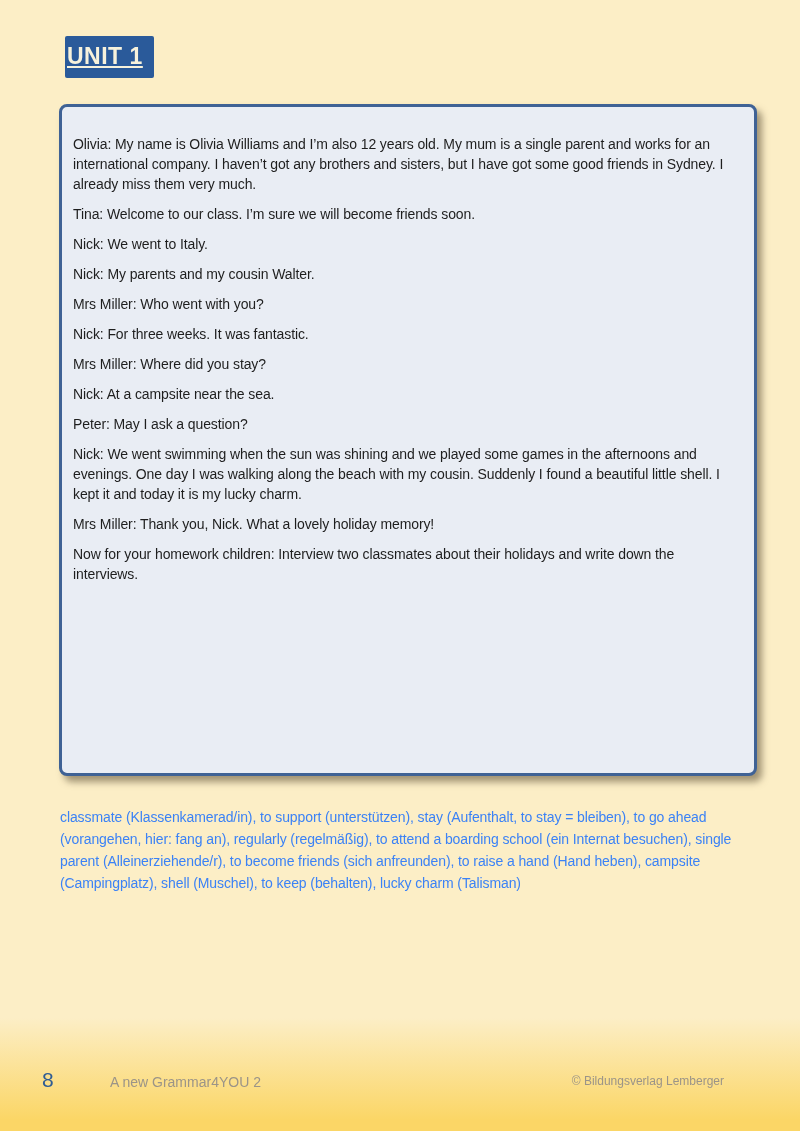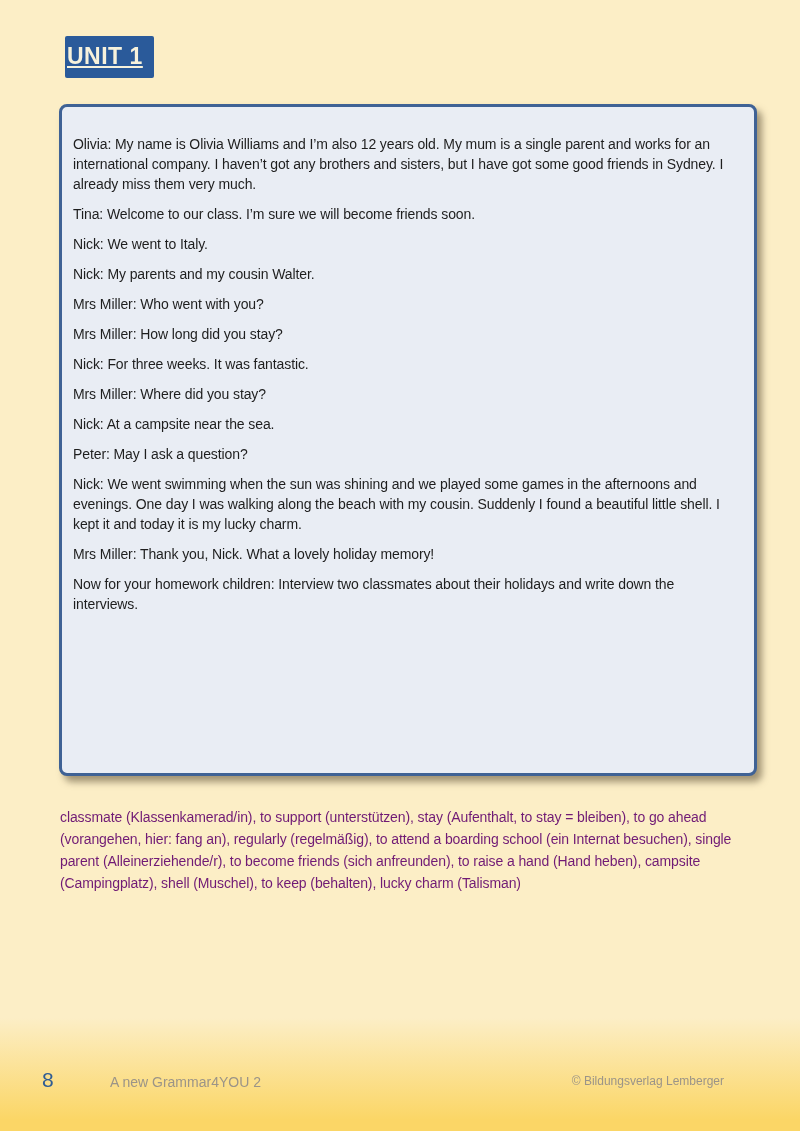--- a/index.html
+++ b/index.html
@@ -52,21 +52,21 @@
     margin:10px 0;
     color:var(--body-text);
   }
   .dialog-box p.gap-before{margin-top:40px;}
   .vocab{
     margin:30px 0 0 60px;
     width:678px;
     font-size:14px;
     line-height:22px;
     letter-spacing:-0.1px;
-    color:#701a75;
+    color:#3b82f6;
   }
   .footer{
     position:absolute;
     left:0; right:0;
     top:1064px;
     height:34px;
   }
   .page-number{
     position:absolute;
     left:42px;
@@ -95,21 +95,20 @@
 
 
 <div class="unit-badge">UNIT 1</div>
 
 <div class="dialog-box">
   <p>Olivia: My name is Olivia Williams and I’m also 12 years old. My mum is a single parent and works for an international company. I haven’t got any brothers and sisters, but I have got some good friends in Sydney. I already miss them very much.</p>
   <p>Tina: Welcome to our class. I’m sure we will become friends soon.</p>
   <p>Nick: We went to Italy.</p>
   <p>Nick: My parents and my cousin Walter.</p>
   <p>Mrs Miller: Who went with you?</p>
-  <p>Mrs Miller: How long did you stay?</p>
   <p>Nick: For three weeks. It was fantastic.</p>
   <p>Mrs Miller: Where did you stay?</p>
   <p>Nick: At a campsite near the sea.</p>
   <p>Peter: May I ask a question?</p>
   <p>Nick: We went swimming when the sun was shining and we played some games in the afternoons and evenings. One day I was walking along the beach with my cousin. Suddenly I found a beautiful little shell. I kept it and today it is my lucky charm.</p>
   <p>Mrs Miller: Thank you, Nick. What a lovely holiday memory!</p>
   <p>Now for your homework children: Interview two classmates about their holidays and write down the interviews.</p>
 </div>
 
 <div class="vocab">classmate (Klassenkamerad/in), to support (unterstützen), stay (Aufenthalt, to stay = bleiben), to go ahead (vorangehen, hier: fang an), regularly (regelmäßig), to attend a boarding school (ein Internat besuchen), single parent (Alleinerziehende/r), to become friends (sich anfreunden), to raise a hand (Hand heben), campsite (Campingplatz), shell (Muschel), to keep (behalten), lucky charm (Talisman)</div>

